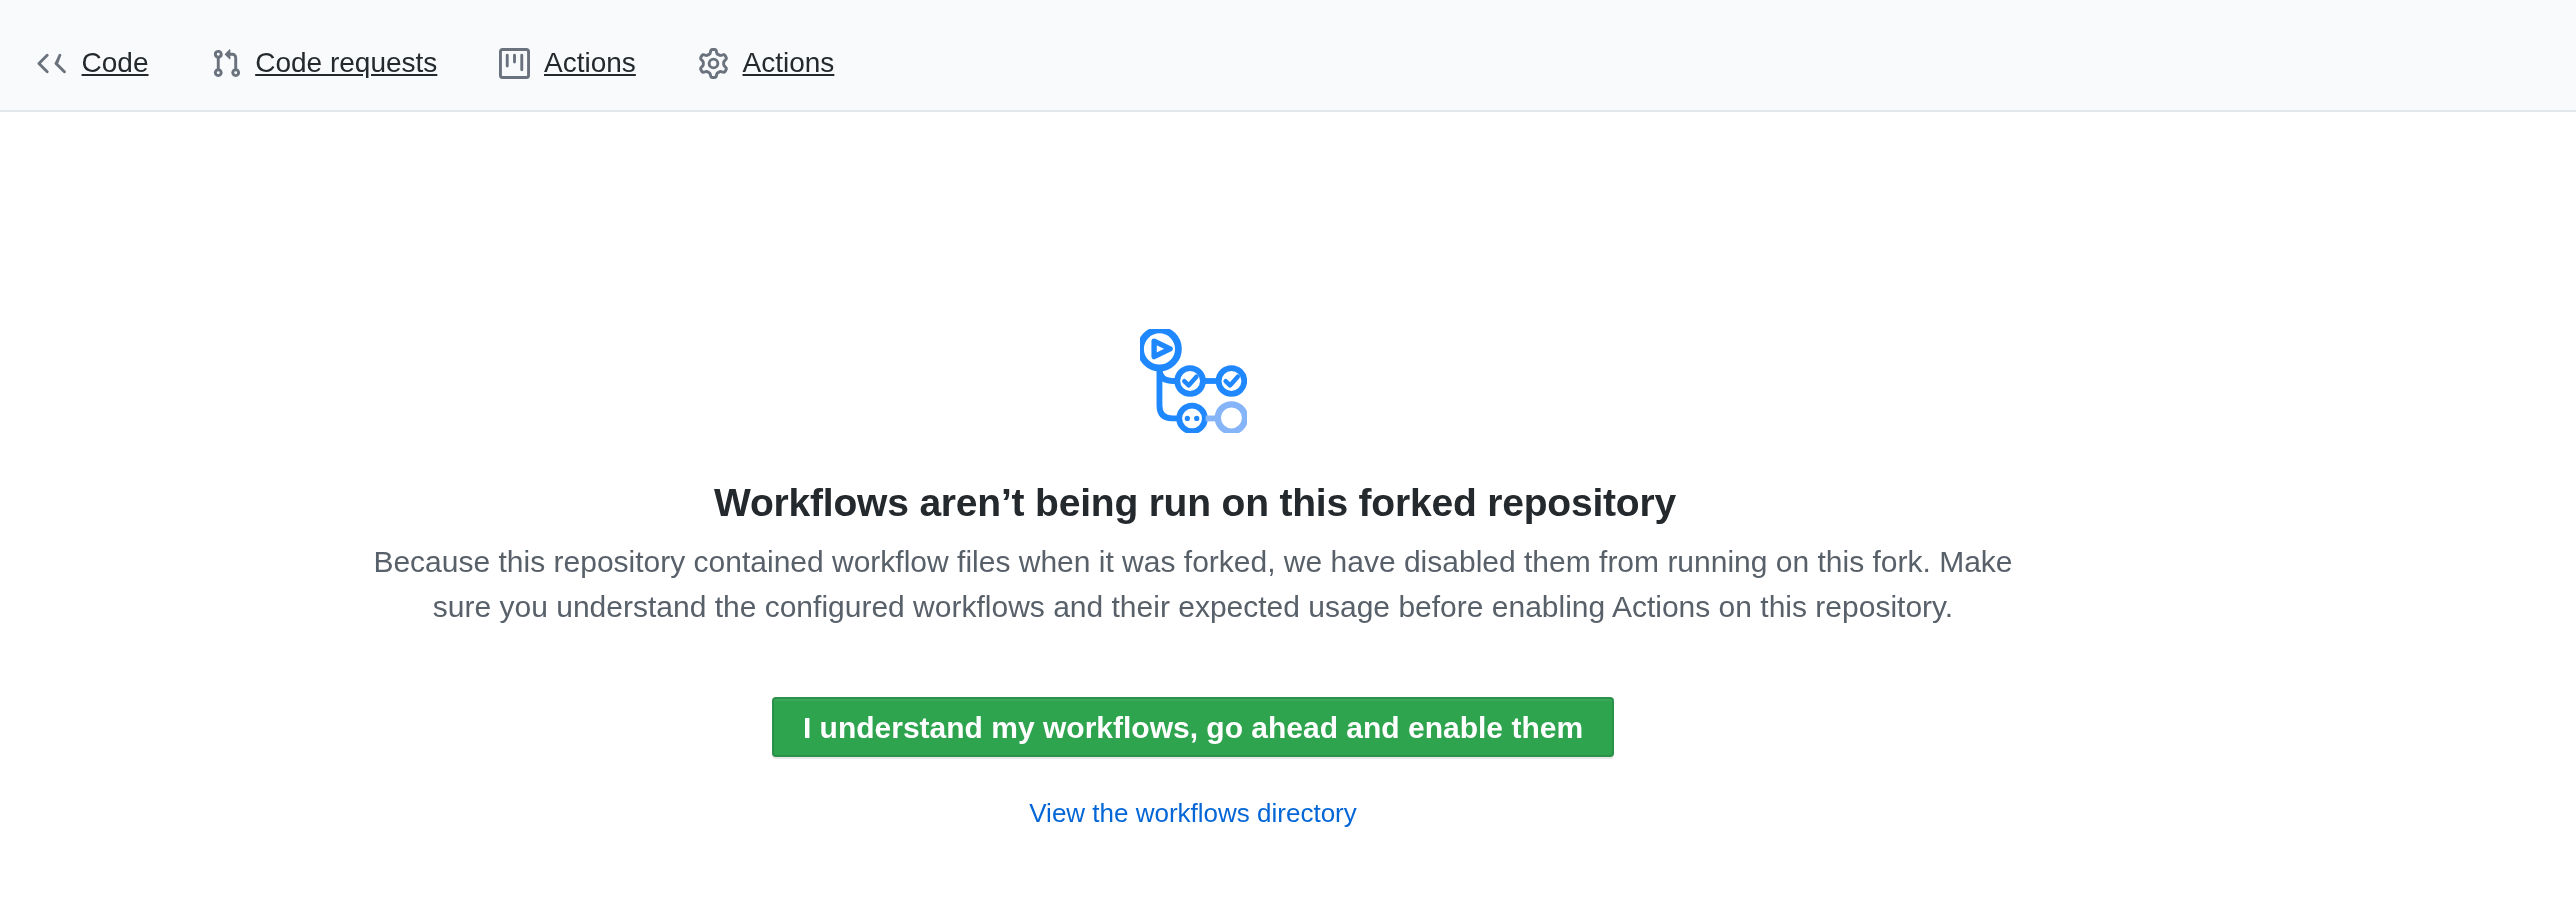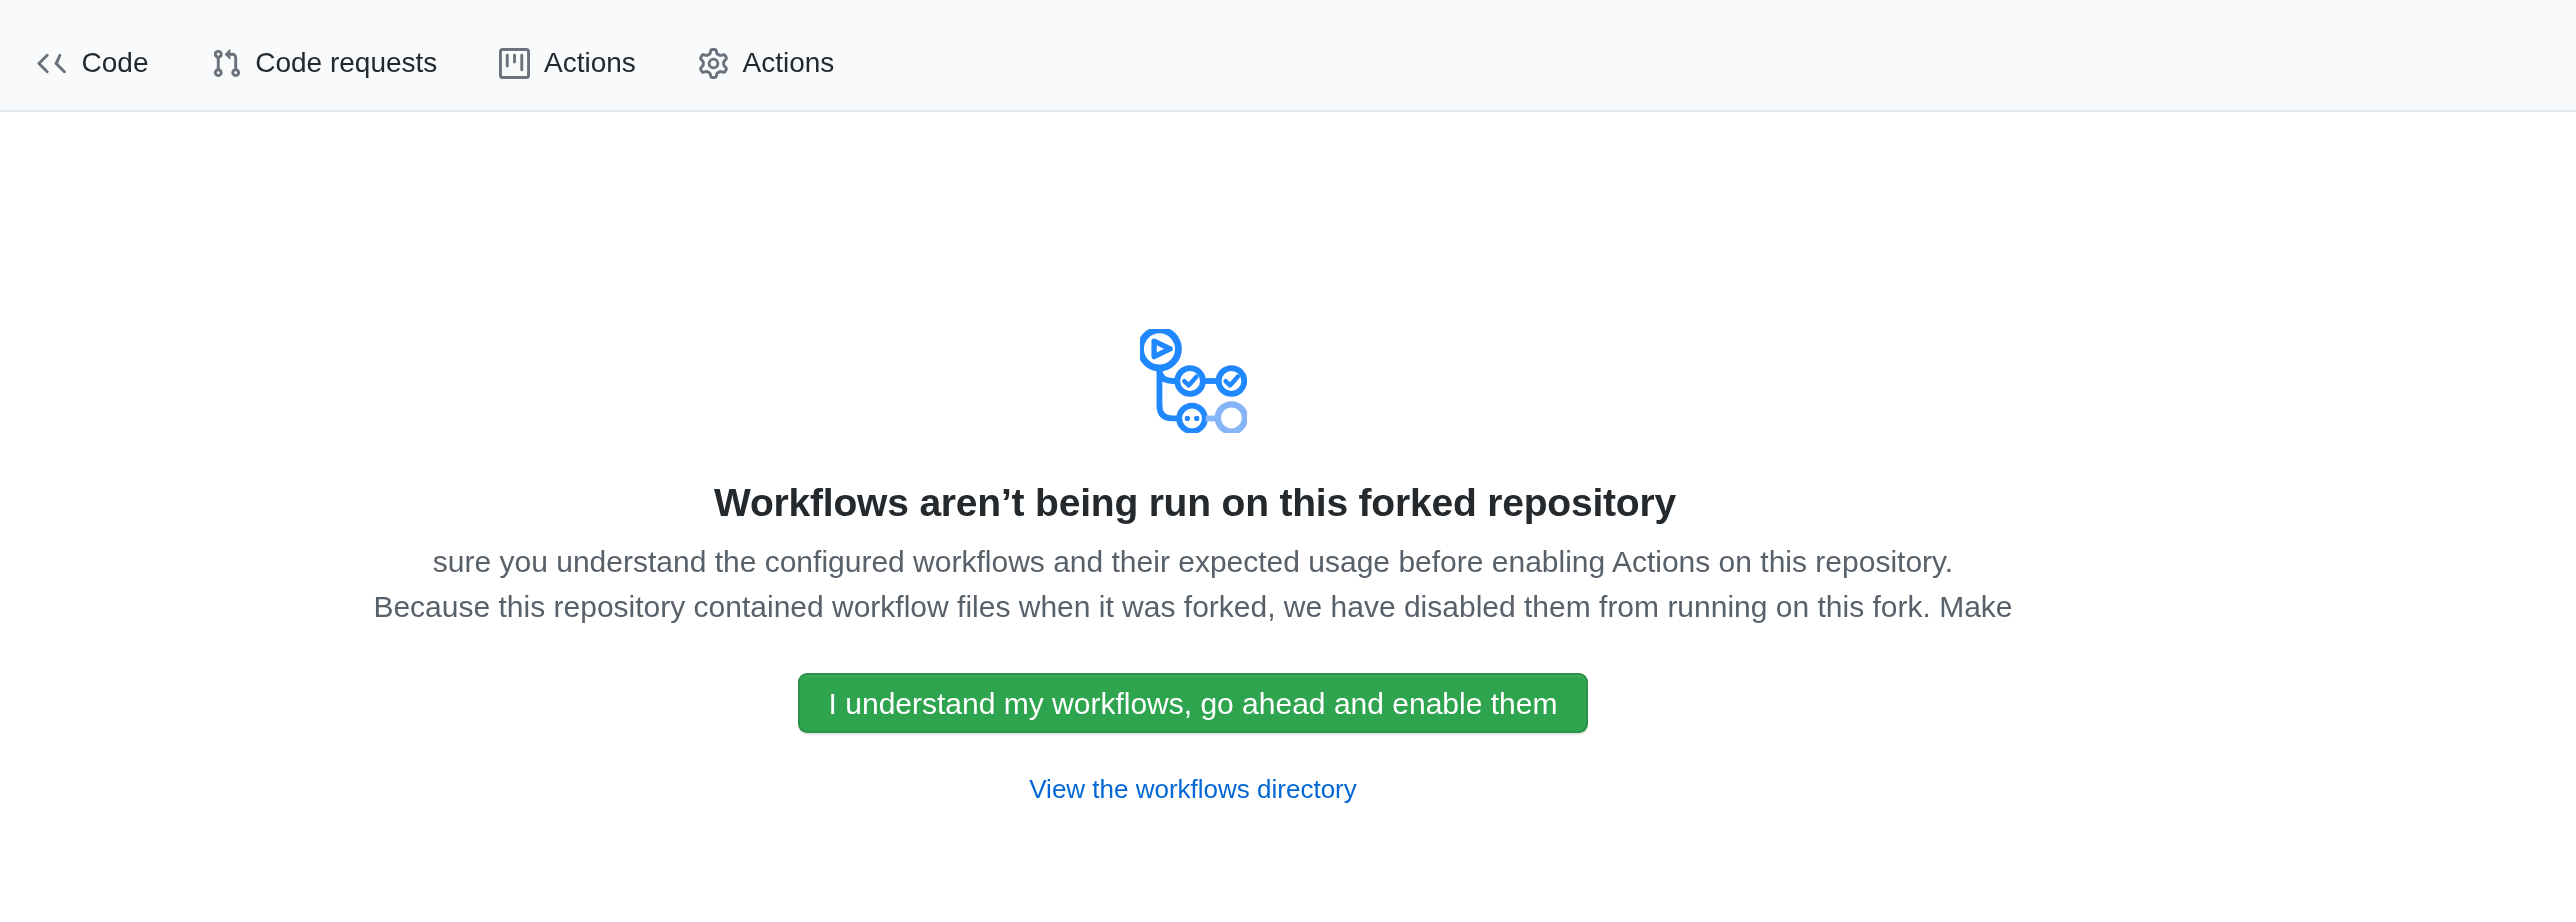--- a/index.html
+++ b/index.html
@@ -26,20 +26,21 @@
     display: flex;
     align-items: center;
     gap: 13.7px;
     padding: 0 31px;
     position: relative;
     font-size: 28px;
     line-height: 94px;
     color: #24292e;
     cursor: pointer;
     white-space: nowrap;
+    text-decoration: underline;
   }
   .nav-tab .tab-label { line-height: normal; }
   .nav-tab.active .tab-label { font-weight: 700; }
   .tab-icon { display: flex; color: #6a737d; }
   .tab-icon svg { width: 31px; height: 31px; display: block; }
   .nav-tab.active .tab-icon { color: #24292e; }
   .tab-underline { display: none; }
   .nav-tab.active .tab-underline {
     display: block;
     position: absolute;
@@ -73,30 +74,30 @@
     margin: 7.8px auto 0;
     font-size: 30px;
     line-height: 45px;
     color: #586069;
     max-width: 1661px;
   }
   .blankslate-desc div { display: block; }
 
   .enable-btn {
     display: inline-block;
-    margin-top: 44px;
+    margin-top: 68px;
     background: var(--btn-green, #2ea44f);
     color: #ffffff;
     font-family: inherit;
     font-size: 30px;
-    font-weight: 400;
+    font-weight: 700;
     line-height: 37px;
     padding: 9.8px 29px;
     border: 2px solid rgba(27, 31, 36, 0.15);
-    border-radius: 9px;
+    border-radius: 4px;
     box-shadow: 0 2px 0 rgba(27, 31, 36, 0.10), inset 0 2px 0 rgba(255,255,255,0.06);
     cursor: pointer;
   }
 
   .link-row { margin-top: 37px; }
   .workflows-link {
     font-size: 26px;
     line-height: 39px;
     color: var(--link-blue, #0366d6);
     text-decoration: none;
@@ -175,22 +176,22 @@
       <circle class="wf-dot" cx="58.3" cy="91.5" r="2.7"></circle>
 
       <path class="wf-light" stroke-width="6" d="M67.5 91.5 L79 91.5"></path>
       <circle class="wf-light" cx="94" cy="91" r="14" stroke-width="6.5"></circle>
     </svg>
   </div>
 
   <h2 class="blankslate-heading">Workflows aren’t being run on this forked repository</h2>
 
   <div class="blankslate-desc">
+    <div>Because this repository contained workflow files when it was forked, we have disabled them from running on this fork. Make</div>
     <div>sure you understand the configured workflows and their expected usage before enabling Actions on this repository.</div>
-    <div>Because this repository contained workflow files when it was forked, we have disabled them from running on this fork. Make</div>
   </div>
 
   <button class="enable-btn">I understand my workflows, go ahead and enable them</button>
 
   <div class="link-row">
     <a class="workflows-link" href="#">View the workflows directory</a>
   </div>
 
 </main>
 

